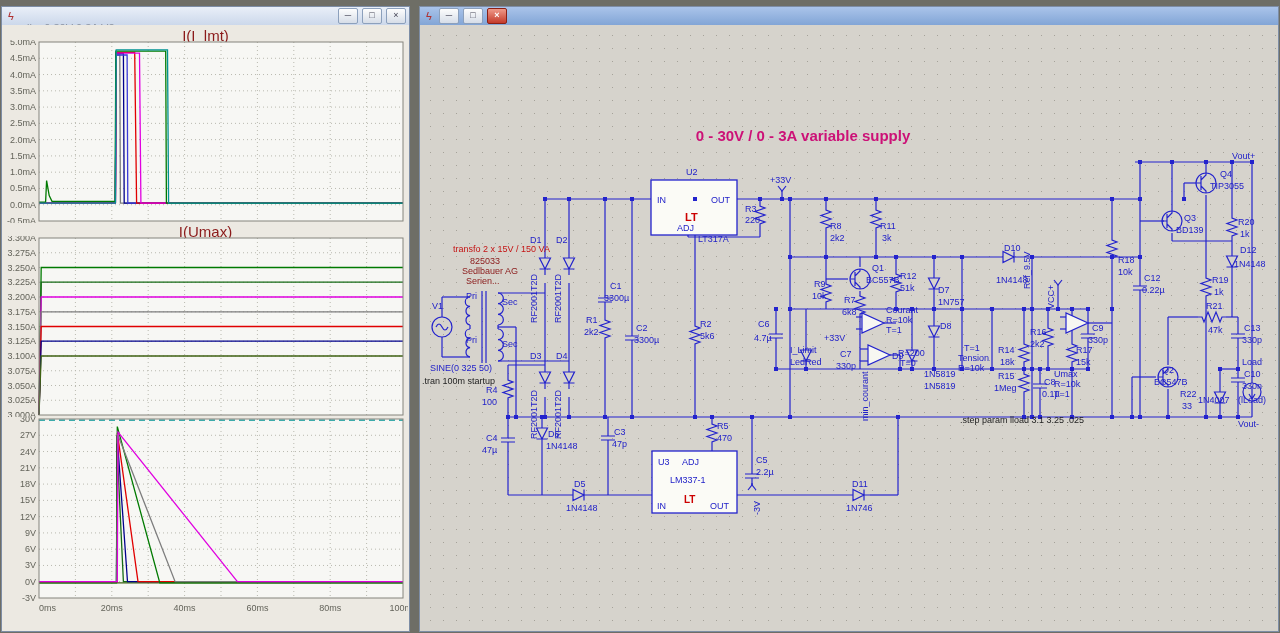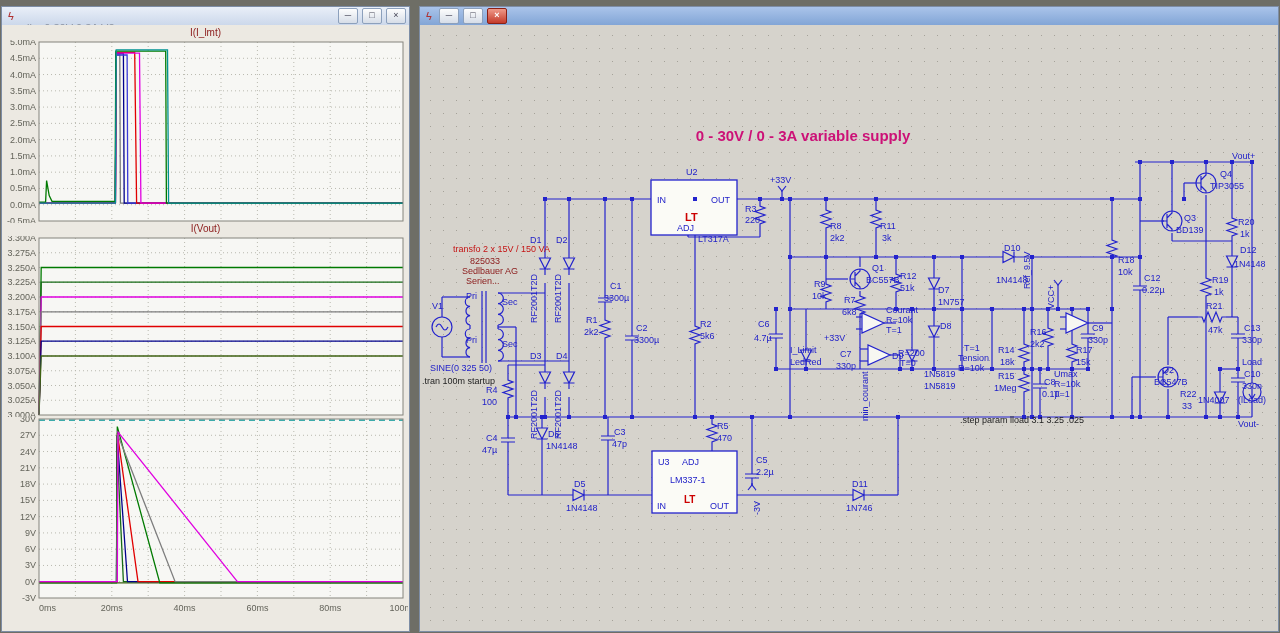--- a/index.html
+++ b/index.html
@@ -6,21 +6,21 @@
   body{width:1280px;height:633px;background:#6e6e66;font-family:"Liberation Sans",sans-serif;overflow:hidden;position:relative;}
   .win{position:absolute;border:1px solid #7d8da5;background:#ece9e2;box-sizing:border-box;}
   .tb{height:18px;display:flex;align-items:center;padding:0 3px;gap:4px;font-size:11px;white-space:nowrap;overflow:hidden;}
   .tb-inactive{background:linear-gradient(#e9eff8,#ccd8eb);color:#8a93a3;border-bottom:1px solid #aab6c8;}
   .tb-active{background:linear-gradient(#aac4ea,#82a5d6);color:#14203a;border-bottom:1px solid #5f7ca3;}
   .tb .ttl{flex:1;overflow:hidden;text-overflow:ellipsis;margin-top:24px;}
   .appicon{font-size:11px;color:#b03030;width:12px;text-align:center;}
   .wb{width:18px;height:14px;border:1px solid #8ca0bc;background:linear-gradient(#fdfdfd,#d6dde8);font-size:9px;line-height:12px;text-align:center;color:#445;border-radius:2px;flex:0 0 auto;}
   .wb-close-red{background:linear-gradient(#ef9a8a,#c43a2a);border-color:#8a2015;color:#fff;font-weight:bold;}
   #plots{position:absolute;left:0;right:0;top:18px;bottom:0;background:#ece9e2;padding-top:2px;}
-  .ptitle{height:13px;text-align:center;font-size:10px;color:#8b1a1a;}
+  .ptitle{height:13px;text-align:center;font-size:15px;color:#8b1a1a;}
   .schem{position:absolute;left:0;right:0;top:18px;bottom:0;background-color:#d6d3cc;background-image:radial-gradient(#a5a299 0.8px,transparent 0.95px);background-size:13px 13px;background-position:4px 4px;text-decoration:underline;}
   svg{display:block;}
 </style>
 </head>
 <body>
 
 <div class="win" style="left:1px;top:6px;width:409px;height:626px;">
   <div class="tb tb-inactive">
     <span class="appicon">ϟ</span>
     <span class="ttl">alim 0 30V 0 3A V2.raw</span>
@@ -65,21 +65,21 @@
         <line x1="364.6" y1="2" x2="364.6" y2="181" stroke="#b9b9af" stroke-width="1" stroke-dasharray="1,3"></line>
         <polyline points="37.0,163.1 113.4,163.1 113.8,15.0 117.8,15.0 118.4,163.1 401.0,163.1" fill="none" stroke="#7d7d7d" stroke-width="1.3"></polyline>
         <polyline points="37.0,163.1 113.4,163.1 114.0,13.7 121.4,13.7 122.2,163.1 401.0,163.1" fill="none" stroke="#00008b" stroke-width="1.3"></polyline>
         <polyline points="37.0,163.1 113.4,163.1 114.2,15.0 125.1,15.0 125.8,163.1 401.0,163.1" fill="none" stroke="#3a3ad8" stroke-width="1.3"></polyline>
         <polyline points="37.0,163.1 113.4,163.1 114.2,12.4 132.7,12.4 134.6,163.1 401.0,163.1" fill="none" stroke="#e00000" stroke-width="1.3"></polyline>
         <polyline points="37.0,163.1 113.4,163.1 114.2,13.1 137.5,13.1 138.9,163.1 401.0,163.1" fill="none" stroke="#e000e0" stroke-width="1.3"></polyline>
         <polyline points="37.0,162.1 43.6,162.1 44.6,140.6 47.2,155.6 50.1,161.5 113.1,161.5 113.8,11.1 163.7,11.1 164.4,163.1 401.0,163.1" fill="none" stroke="#007a00" stroke-width="1.3"></polyline>
         <polyline points="37.0,163.1 113.4,163.1 114.2,9.8 165.5,9.8 166.6,163.1 401.0,163.1" fill="none" stroke="#009393" stroke-width="1.3"></polyline>
         <rect x="37" y="2" width="364" height="179" fill="none" stroke="#84847c" stroke-width="1"></rect>
       </svg>
-      <div class="ptitle">I(Vout)</div>
+      <div class="ptitle">I(Umax)</div>
       <svg width="406" height="181" viewBox="0 0 406 181">
         <rect x="37" y="2" width="364" height="177" fill="#f7f7f4" stroke="none"></rect>
         <text x="34" y="5" text-anchor="end" font-size="9" fill="#63635a">3.300A</text>
         <line x1="37" y1="16.75" x2="401" y2="16.75" stroke="#b9b9af" stroke-width="1" stroke-dasharray="1,3"></line>
         <text x="34" y="19.75" text-anchor="end" font-size="9" fill="#63635a">3.275A</text>
         <line x1="37" y1="31.5" x2="401" y2="31.5" stroke="#b9b9af" stroke-width="1" stroke-dasharray="1,3"></line>
         <text x="34" y="34.5" text-anchor="end" font-size="9" fill="#63635a">3.250A</text>
         <line x1="37" y1="46.25" x2="401" y2="46.25" stroke="#b9b9af" stroke-width="1" stroke-dasharray="1,3"></line>
         <text x="34" y="49.25" text-anchor="end" font-size="9" fill="#63635a">3.225A</text>
         <line x1="37" y1="61" x2="401" y2="61" stroke="#b9b9af" stroke-width="1" stroke-dasharray="1,3"></line>

